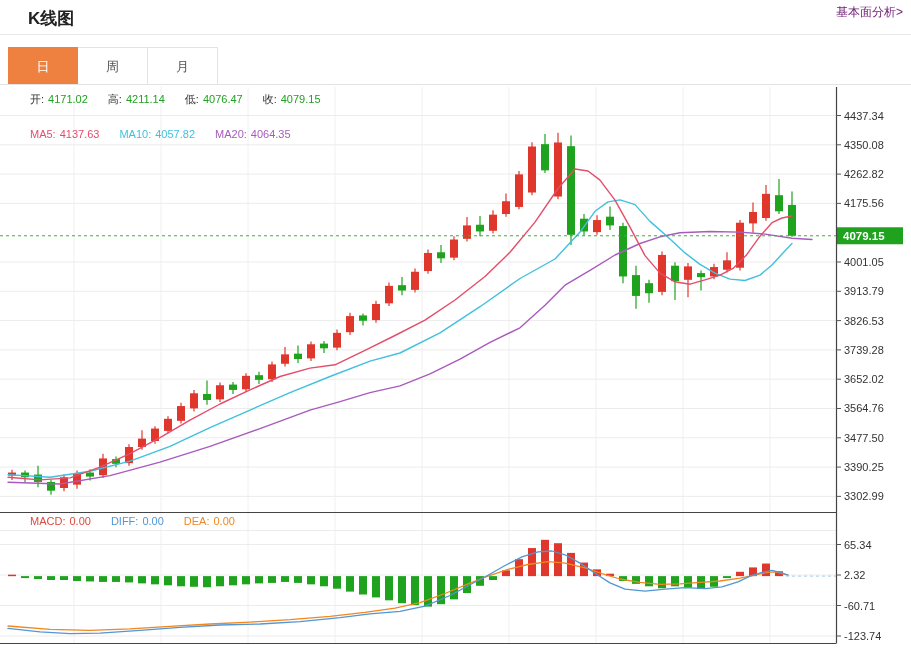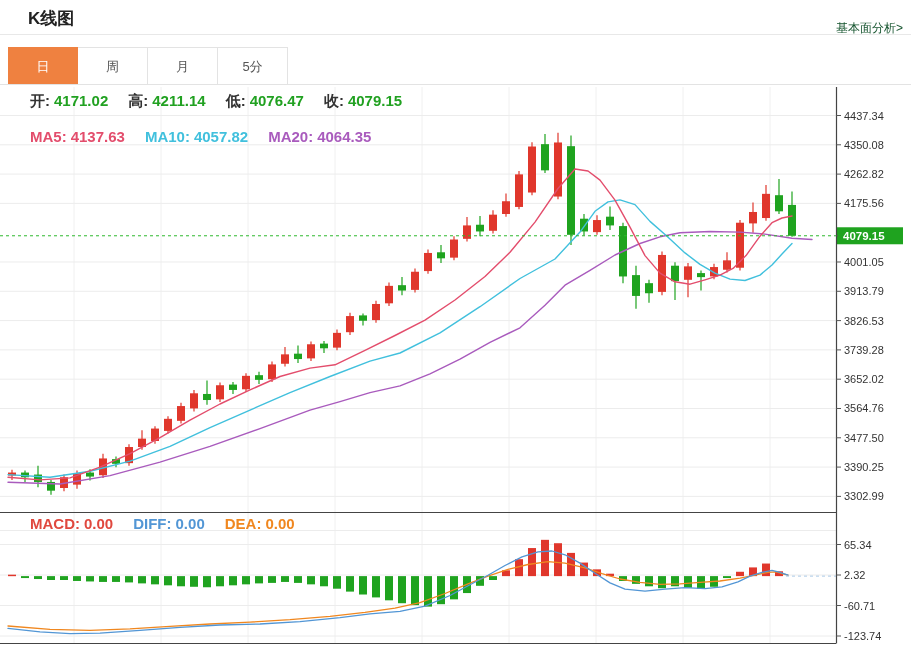--- a/index.html
+++ b/index.html
@@ -1,28 +1,28 @@
 <!DOCTYPE html>
 <html><head>
 <meta charset="utf-8">
 <style>
   html,body{margin:0;padding:0;background:#fff;}
   .page{position:relative;width:911px;height:649px;background:#fff;overflow:hidden;
         font-family:"Liberation Sans","DejaVu Sans",sans-serif;}
   .hdr-title{position:absolute;left:28px;top:7px;font-size:17px;font-weight:bold;color:#222;}
-  .hdr-link{position:absolute;right:8px;top:20px;font-size:12px;color:#14532d;cursor:pointer;}
+  .hdr-link{position:absolute;right:8px;top:4px;font-size:12px;color:#701a75;cursor:pointer;}
   .hdr-rule{position:absolute;left:0;top:34px;width:911px;height:0;border-bottom:1px solid #e8e8e8;}
   .tabbar{position:absolute;left:0;top:47px;width:911px;height:38px;border-bottom:1px solid #e3e3e3;box-sizing:border-box;}
   .tabs{position:absolute;left:8px;top:0;display:flex;}
   .tab{width:70px;height:37px;line-height:37px;text-align:center;font-size:13px;color:#555;
        background:#fff;border-top:1px solid #e3e3e3;border-right:1px solid #e3e3e3;cursor:pointer;
        box-sizing:border-box;}
   .tab:first-child{border-left:1px solid #e3e3e3;}
   .tab.active{color:#fff;border-color:transparent;}
-  .inforow{position:absolute;left:30px;font-size:15px;font-weight:700;z-index:3;white-space:nowrap;}
+  .inforow{position:absolute;left:30px;font-size:11px;font-weight:400;z-index:3;white-space:nowrap;}
   .inforow span{margin-right:4px;}
   .inforow .pair{margin-right:16px;}
   #ohlcRow{top:92px;}
   #maRow{top:128px;}
   #macdRow{top:515px;}
   .lbl{color:#333;}
   svg{position:absolute;left:0;top:0;z-index:1;pointer-events:none;}
 </style>
 </head>
 <body>
@@ -30,21 +30,20 @@
 <div class="page">
   <div class="hdr-title">K线图</div>
   <div class="hdr-link">基本面分析&gt;</div>
   <div class="hdr-rule"></div>
 
   <div class="tabbar">
     <div class="tabs" id="tabs">
         <div class="tab active" style="background: rgb(239, 129, 64);">日</div>
         <div class="tab">周</div>
         <div class="tab">月</div>
-        <div class="tab">5分</div>
       </div>
   </div>
 
   <div class="inforow" id="ohlcRow"><span class="pair"><span class="lbl">开:</span><span style="color: rgb(33, 161, 33);">4171.02</span></span><span class="pair"><span class="lbl">高:</span><span style="color: rgb(33, 161, 33);">4211.14</span></span><span class="pair"><span class="lbl">低:</span><span style="color: rgb(33, 161, 33);">4076.47</span></span><span class="pair"><span class="lbl">收:</span><span style="color: rgb(33, 161, 33);">4079.15</span></span></div>
   <div class="inforow" id="maRow"><span class="pair"><span class="lbl" style="color: rgb(227, 77, 108);">MA5:</span><span style="color: rgb(227, 77, 108);">4137.63</span></span><span class="pair"><span class="lbl" style="color: rgb(65, 192, 221);">MA10:</span><span style="color: rgb(65, 192, 221);">4057.82</span></span><span class="pair"><span class="lbl" style="color: rgb(169, 91, 189);">MA20:</span><span style="color: rgb(169, 91, 189);">4064.35</span></span></div>
   <div class="inforow" id="macdRow"><span class="pair"><span class="lbl" style="color: rgb(224, 72, 62);">MACD:</span><span style="color: rgb(224, 72, 62);">0.00</span></span><span class="pair"><span class="lbl" style="color: rgb(82, 150, 213);">DIFF:</span><span style="color: rgb(82, 150, 213);">0.00</span></span><span class="pair"><span class="lbl" style="color: rgb(240, 135, 31);">DEA:</span><span style="color: rgb(240, 135, 31);">0.00</span></span></div>
 
   <svg id="chart" width="911" height="649" viewBox="0 0 911 649">
       <g>
         <line x1="74" y1="87" x2="74" y2="643.5" stroke="#f0f0f0" stroke-width="1"></line>

